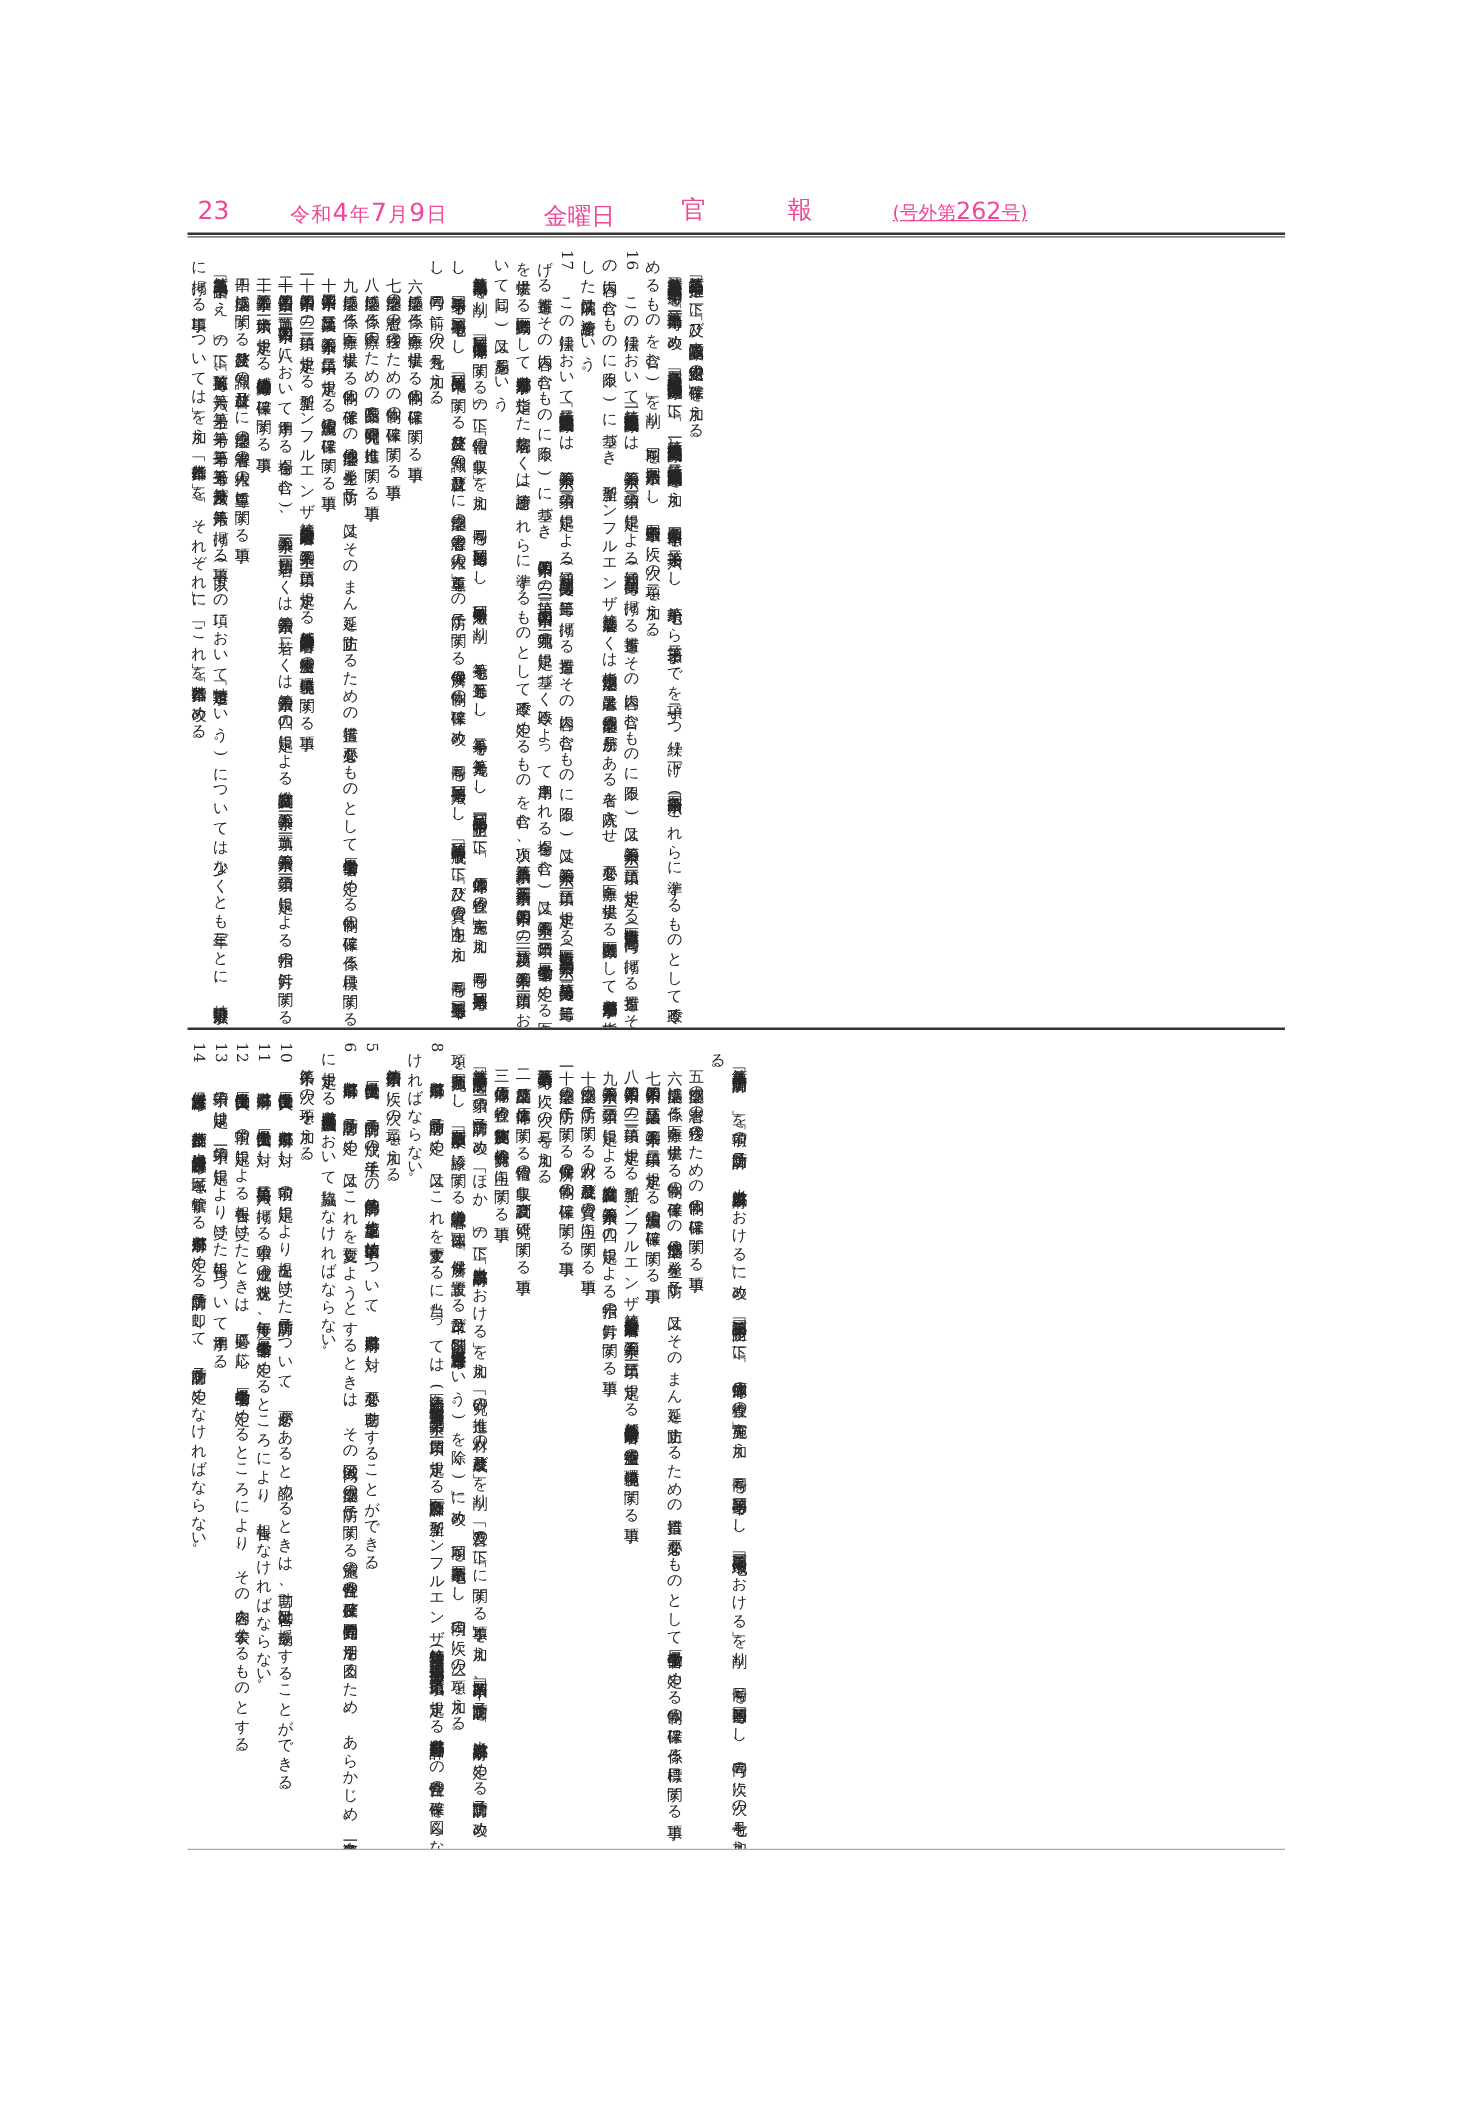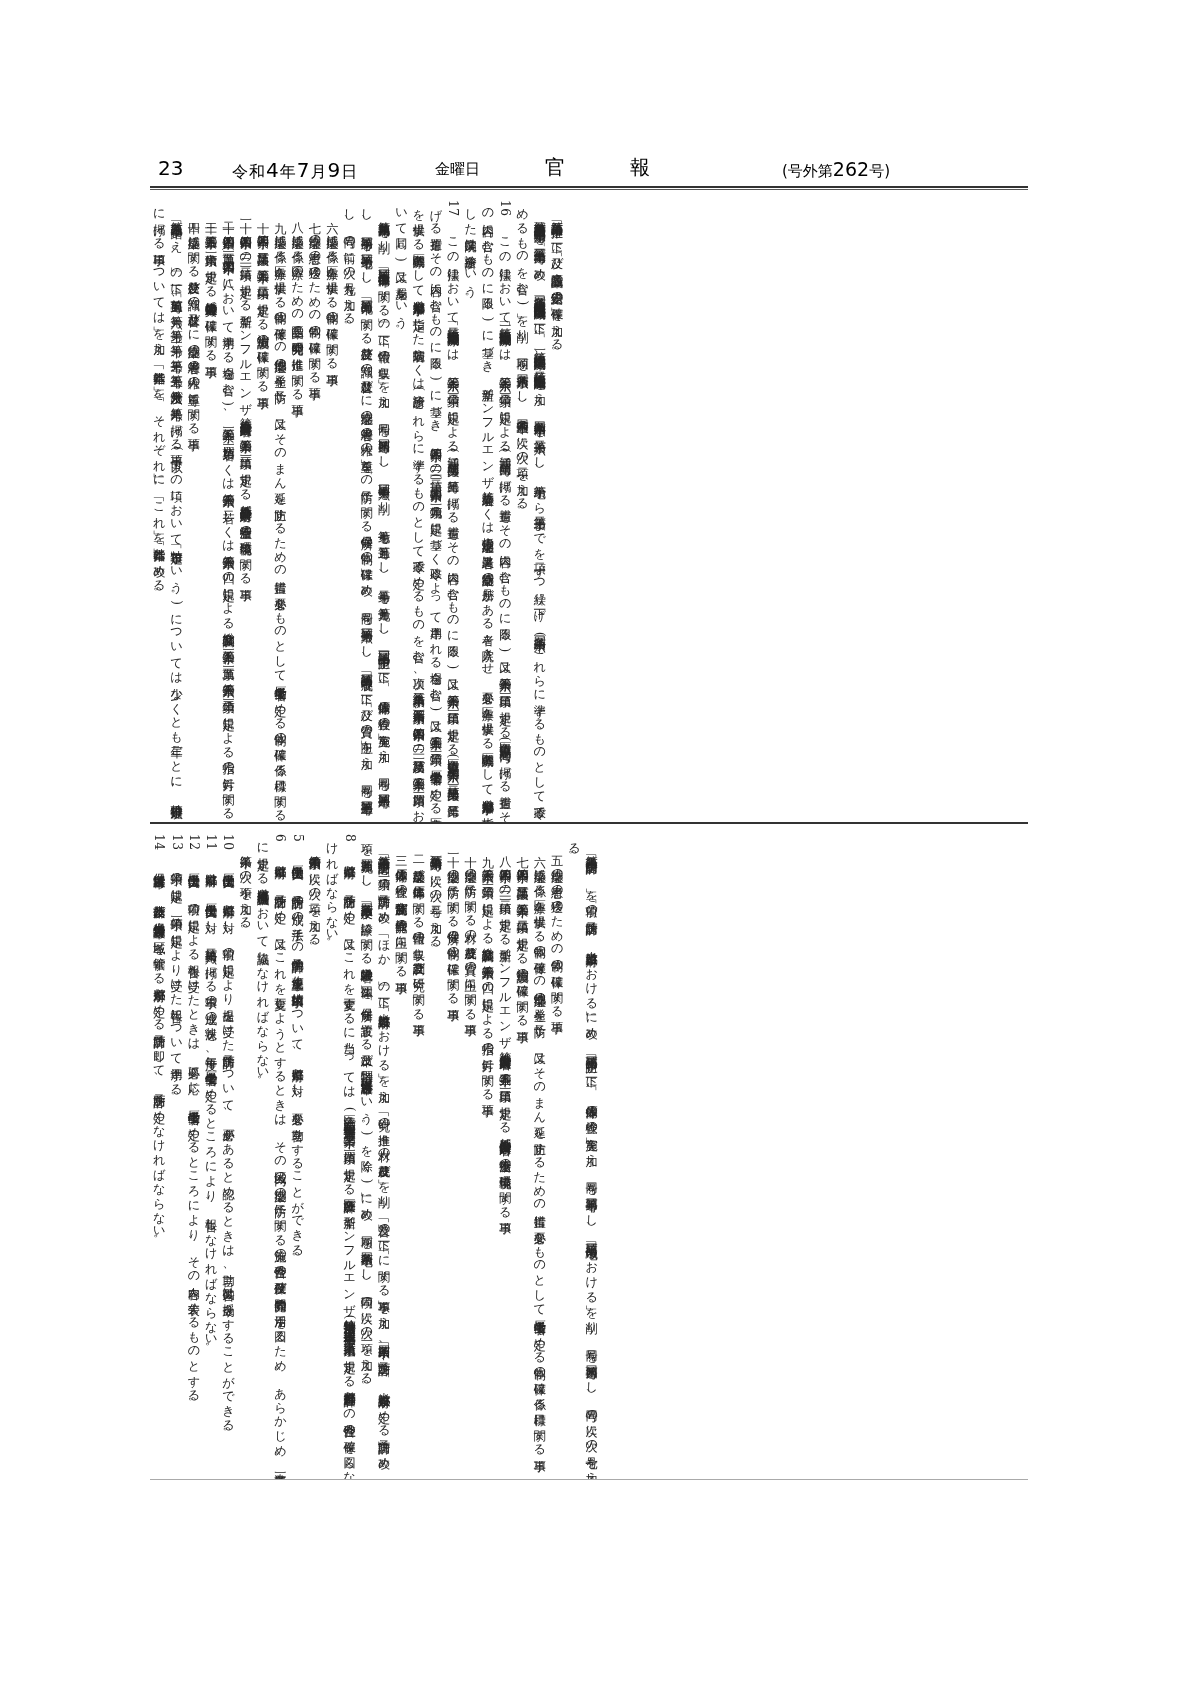--- a/index.html
+++ b/index.html
@@ -13,29 +13,29 @@
   }
   .page {
     position: absolute;
     left: 150px; top: 150px;
     width: 878px;
   }
   .header {
     position: relative;
     height: 36px;
     font-family: "DejaVu Sans", "Liberation Sans", sans-serif;
-    color: #000000;
+    color: #ec4899;
   }
   .header .pnum { position: absolute; left: 8px; top: 6px; font-size: 20px; }
   .header .date { position: absolute; left: 82px; top: 8px; font-size: 16px; letter-spacing: 1px; }
   .header .date .big { font-size: 20px; }
-  .header .weekday { position: absolute; left: 285px; top: 10px; font-size: 15px; }
+  .header .weekday { position: absolute; left: 285px; top: 10px; font-size: 19px; }
   .header .title1 { position: absolute; left: 395px; top: 4px; font-size: 20px; }
   .header .title2 { position: absolute; left: 480px; top: 4px; font-size: 20px; }
-  .header .issue { position: absolute; left: 632px; top: 8px; font-size: 15px; }
+  .header .issue { position: absolute; left: 564px; top: 8px; font-size: 15px; text-decoration: underline; }
   .header .issue .big { font-size: 19px; }
   .rule-double {
     height: 0;
     border-top: 2px solid #333;
     border-bottom: 1px solid #555;
     padding-top: 1px;
   }
   .block {
     position: relative;
     writing-mode: vertical-rl;

